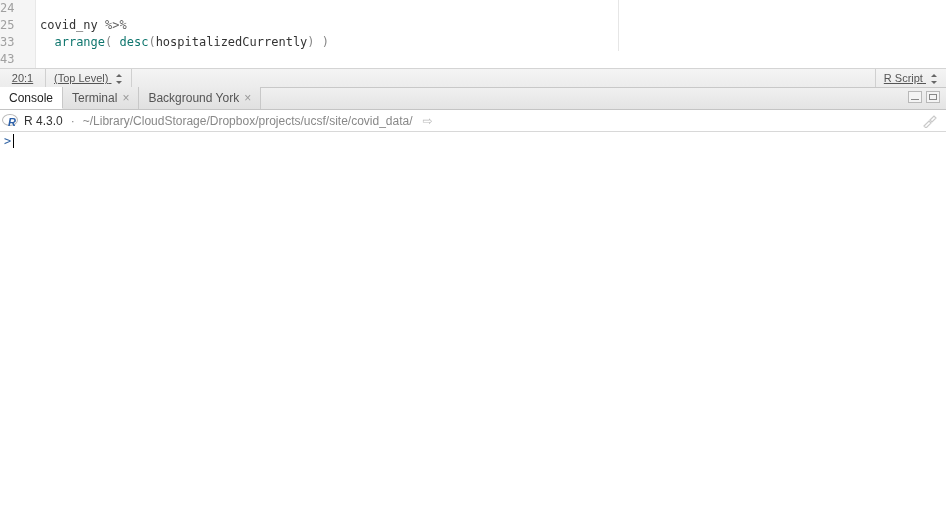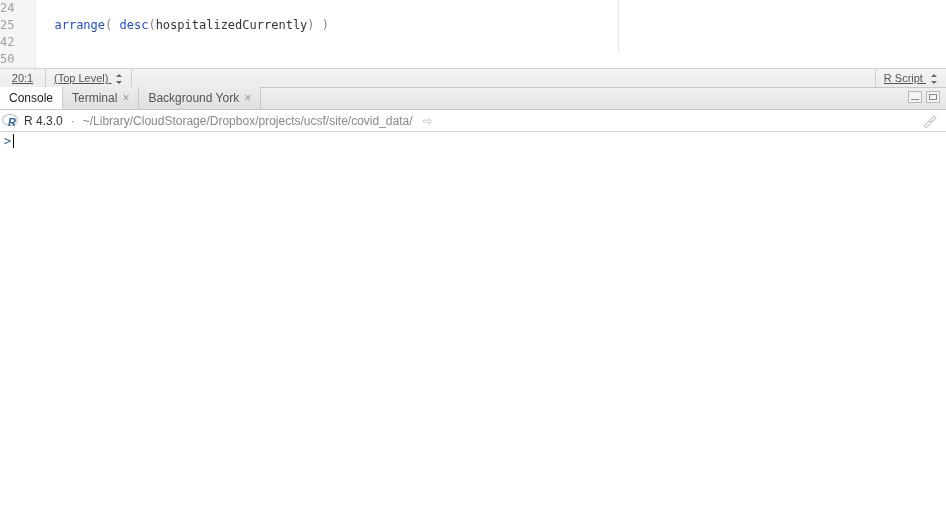--- a/index.html
+++ b/index.html
@@ -34,21 +34,21 @@
     border-right: 1px solid #e8e8e8;
   }
   .gutter div { height: 17px; }
   .code-lines {
     padding-left: 4px;
     flex: 1;
   }
   .code-lines .line { height: 17px; white-space: pre; }
   .tok-comment { color: #2e8b57; }
   .tok-op { color: #666; }
-  .tok-fn { color: #1d4ed8; }
+  .tok-fn { color: #0f766e; }
   .tok-paren { color: #888; }
   .tok-ident { color: #333; }
   .vrule {
     position: absolute;
     top: 0;
     left: 618px;
     width: 0;
     border-left: 1px solid #e6e6e6;
     height: 51px;
   }
@@ -232,25 +232,26 @@
   }
 </style>
 </head>
 <body>
 
 <div class="editor-pane">
   <div class="code-area">
     <div class="gutter" id="gutter">
         <div>24</div>
         <div>25</div>
-        <div>42</div>
-        <div>50</div>
+        <div>33</div>
+        <div>43</div>
       </div>
     <div class="code-lines" id="code-lines">
         <div class="line"></div>
+        <div class="line"><span class="tok-ident">covid_ny </span><span class="tok-op">%&gt;%</span></div>
         <div class="line"><span>  </span><span class="tok-fn">arrange</span><span class="tok-paren">( </span><span class="tok-fn">desc</span><span class="tok-paren">(</span><span class="tok-ident">hospitalizedCurrently</span><span class="tok-paren">)</span><span class="tok-paren"> )</span></div>
       </div>
   </div>
   <div class="vrule"></div>
   <div class="statusbar">
     <div class="status-pos">20:1</div>
     <div class="status-scope">
       <span>(Top Level)</span>
       <span class="updown"></span>
     </div>

